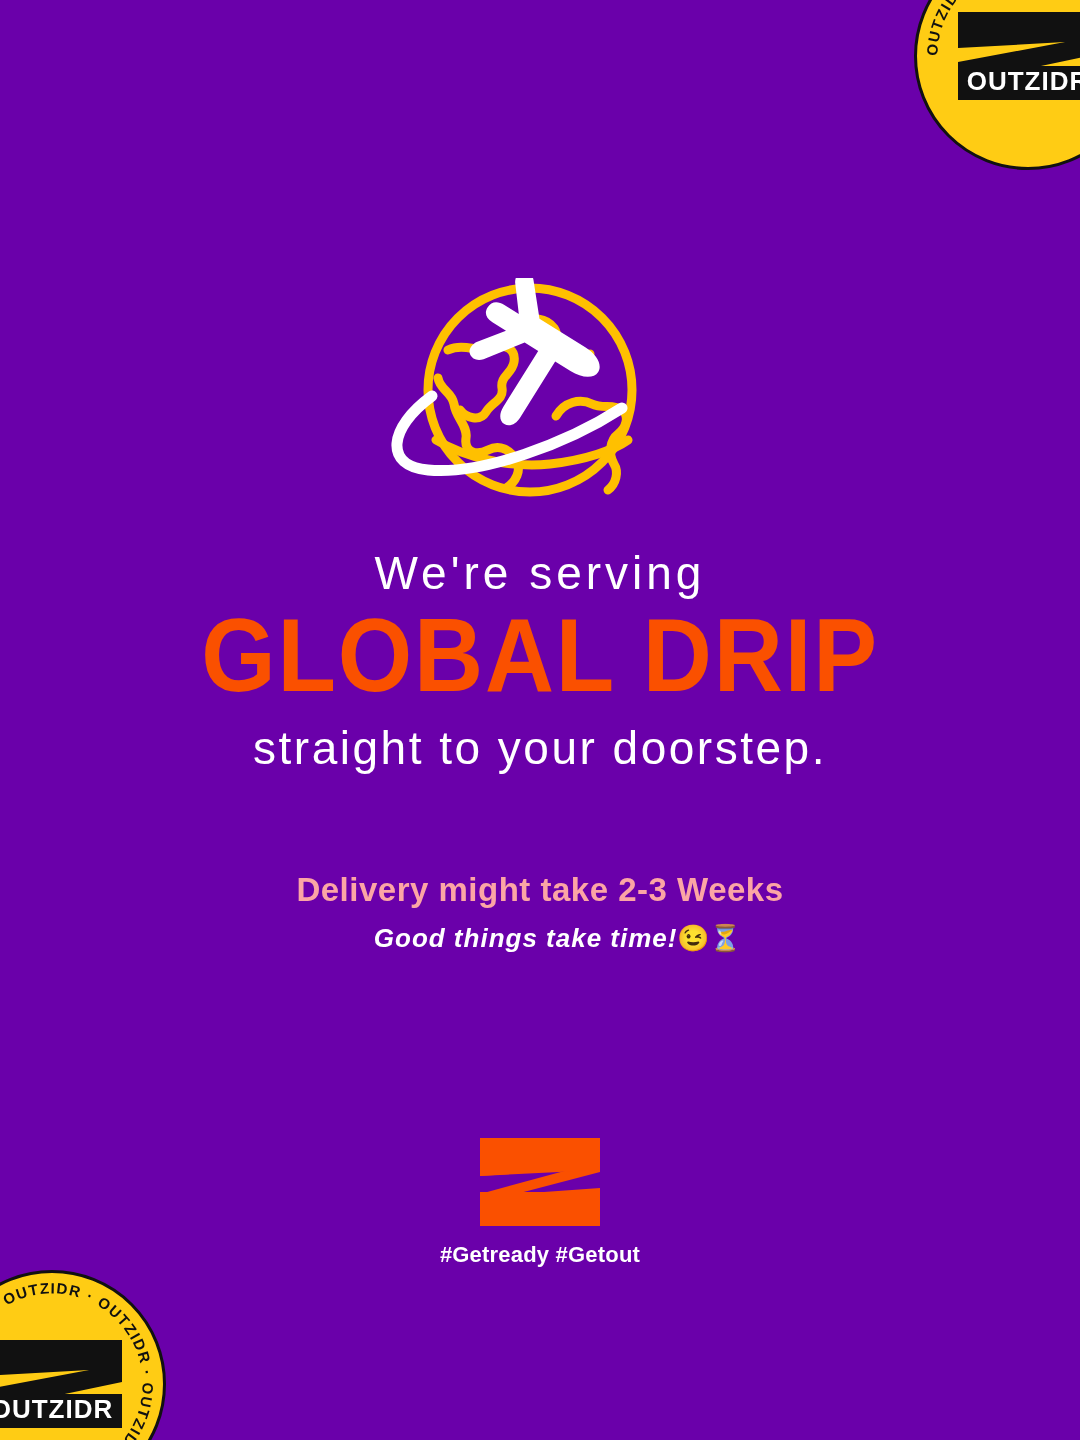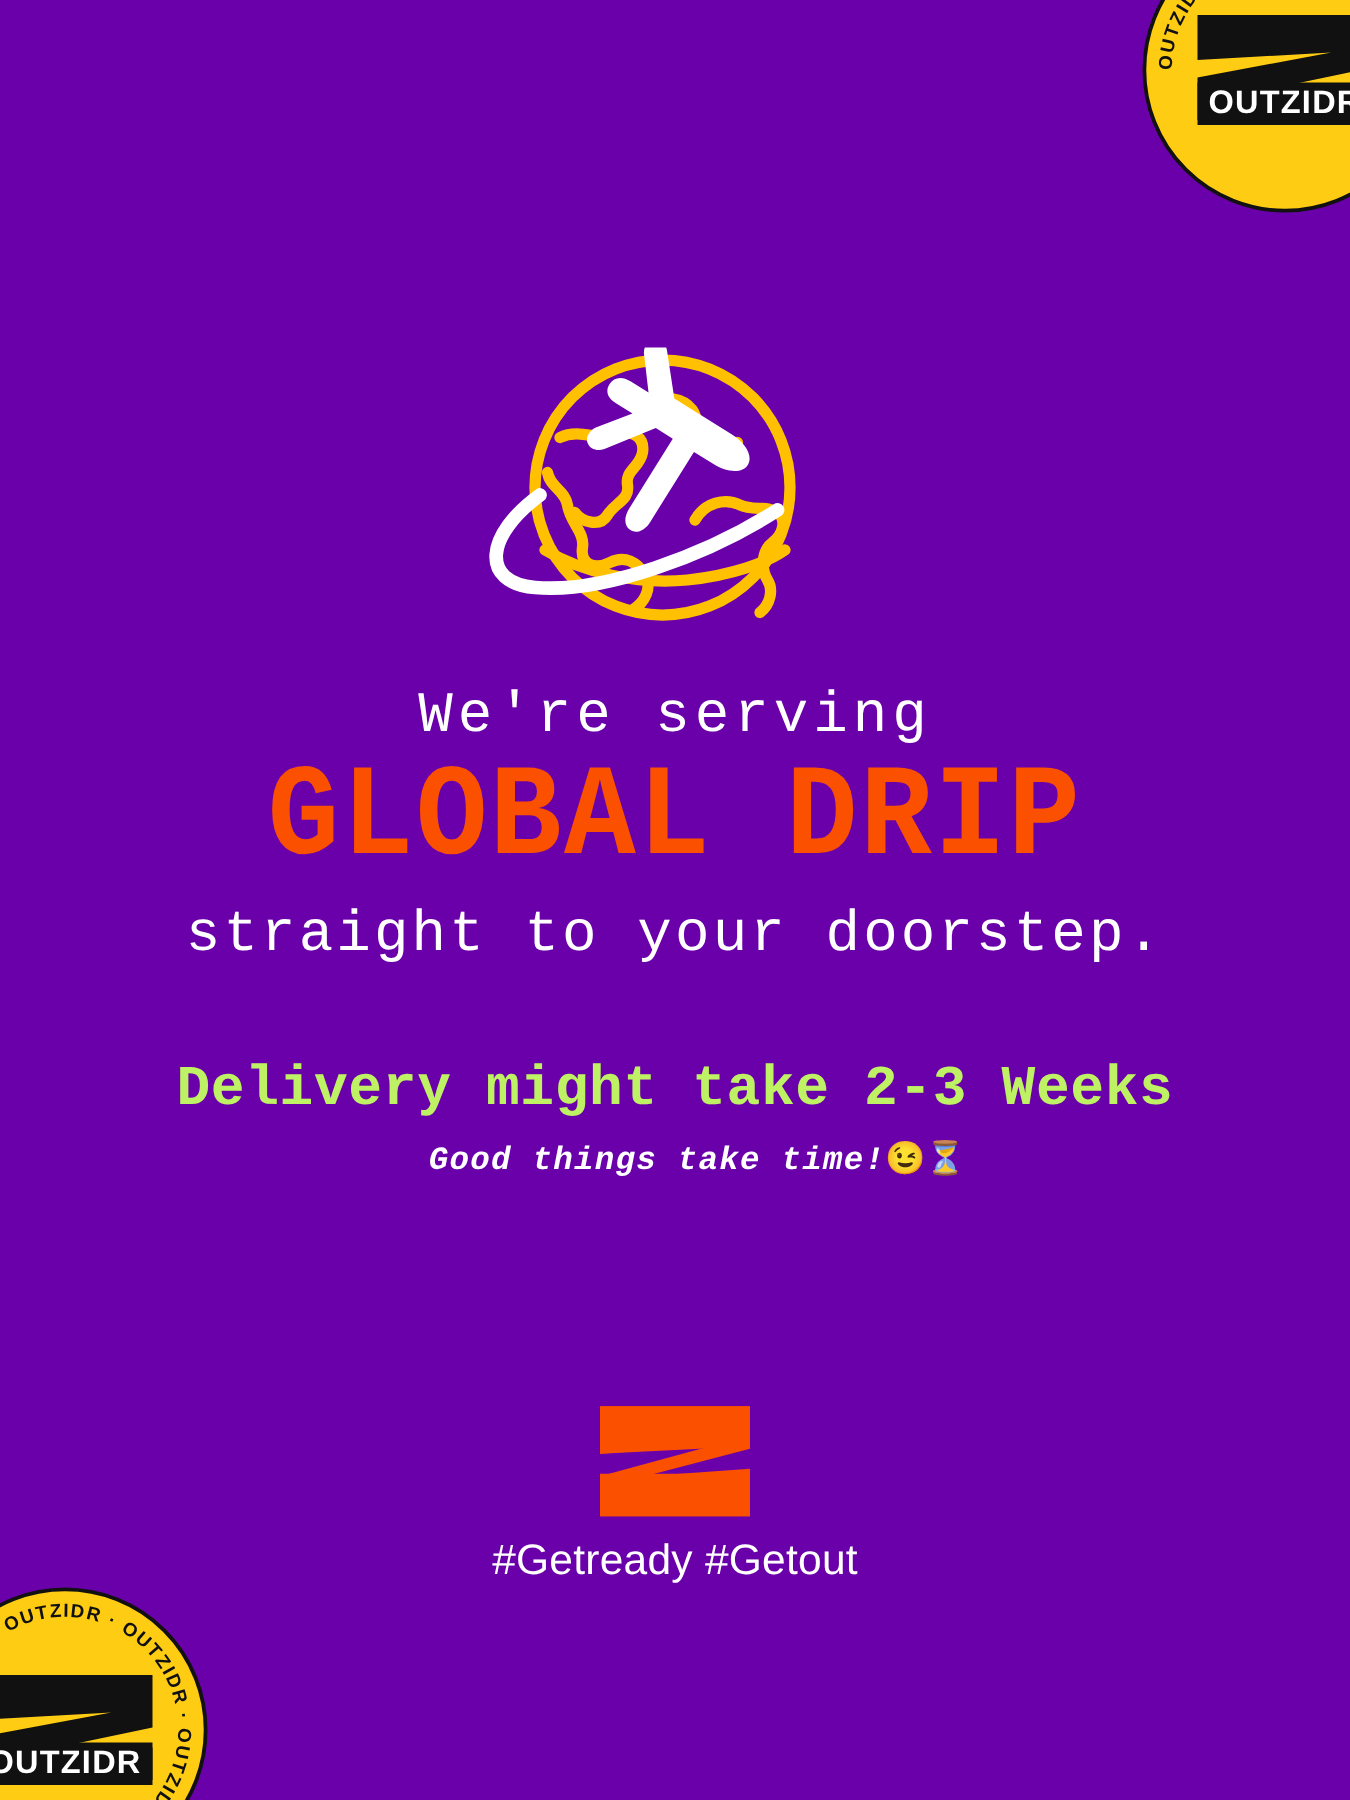--- a/index.html
+++ b/index.html
@@ -68,21 +68,20 @@
   }
   .globe-wrap svg { display: block; width: 100%; height: 100%; }
 
   
   .copy {
     position: absolute;
     left: 0;
     right: 0;
     top: 548px;
     text-align: center;
-    font-family: Liberation Mono, monospace;
   }
   .line-serving {
     color: #FFFFFF;
     font-size: 46px;
     font-weight: 300;
     letter-spacing: 4px;
     line-height: 1.1;
   }
   .line-headline {
     color: #FA5000;
@@ -96,25 +95,25 @@
   }
   .line-doorstep {
     color: #FFFFFF;
     font-size: 46px;
     font-weight: 300;
     letter-spacing: 2.5px;
     line-height: 1.2;
     margin-top: 14px;
   }
   .line-delivery {
-    color: #bef264;
-    font-size: 45px;
+    color: #fca5a5;
+    font-size: 33px;
     font-weight: bold;
     letter-spacing: 0.5px;
-    margin-top: 70px;
+    margin-top: 95px;
   }
   .line-goodthings {
     color: #FFFFFF;
     font-size: 26px;
     font-weight: bold;
     font-style: italic;
     letter-spacing: 1px;
     margin-top: 14px;
     padding-left: 36px;
   }
@@ -133,22 +132,22 @@
     text-align: center;
   }
   .zmark {
     width: 128px;
     height: 92px;
     margin: 0 auto;
     display: block;
   }
   .hashtags {
     color: #FFFFFF;
-    font-size: 34px;
-    font-weight: normal;
+    font-size: 22px;
+    font-weight: bold;
     letter-spacing: 0.2px;
     margin-top: 14px;
   }
 </style>
 </head>
 <body>
 
 <div class="poster">
 
   <div class="badge badge-tr">

